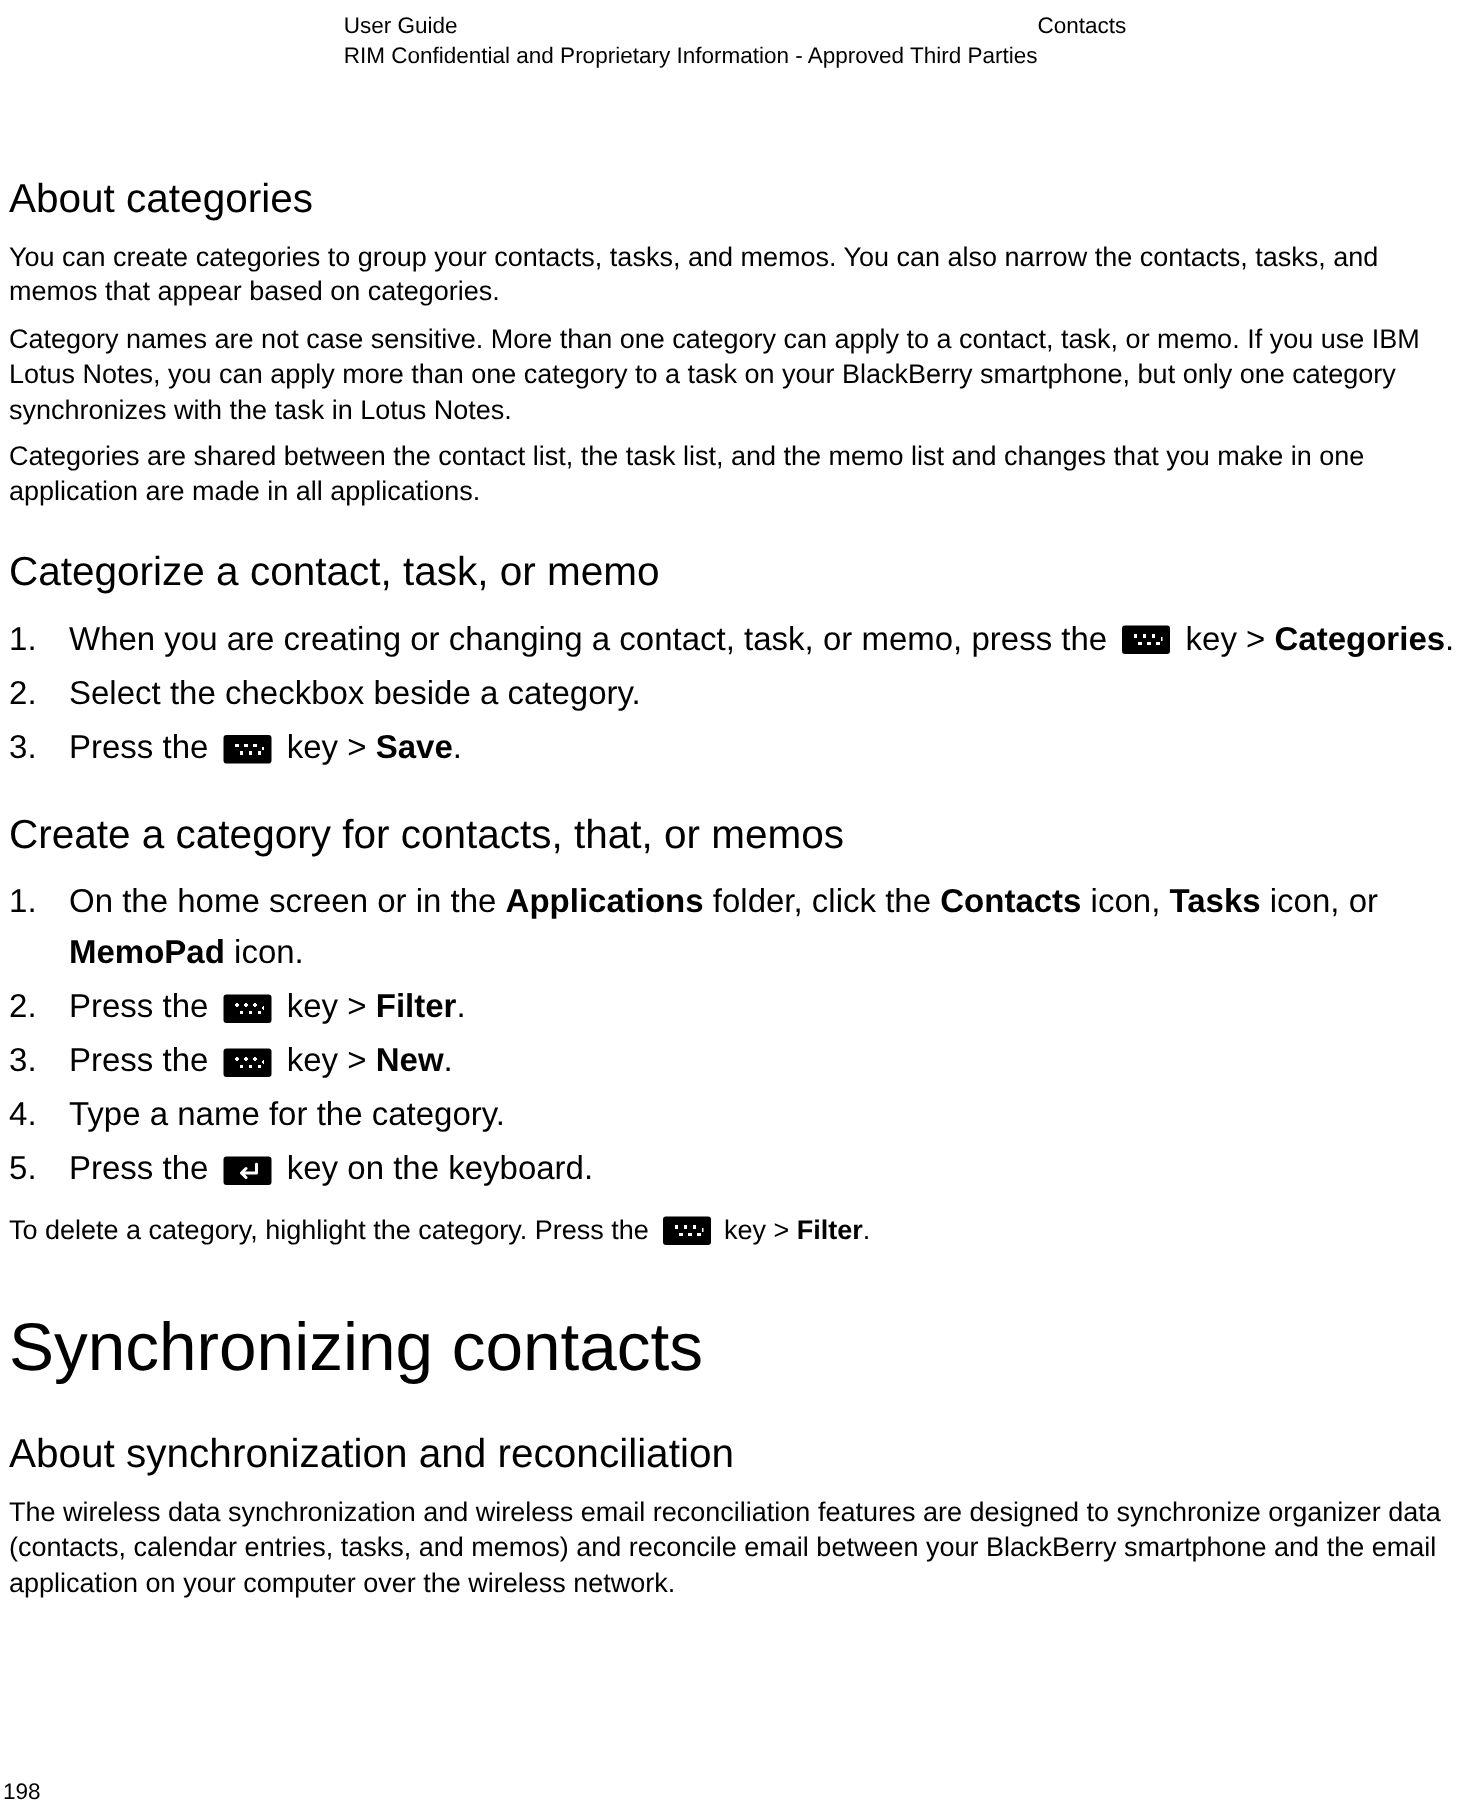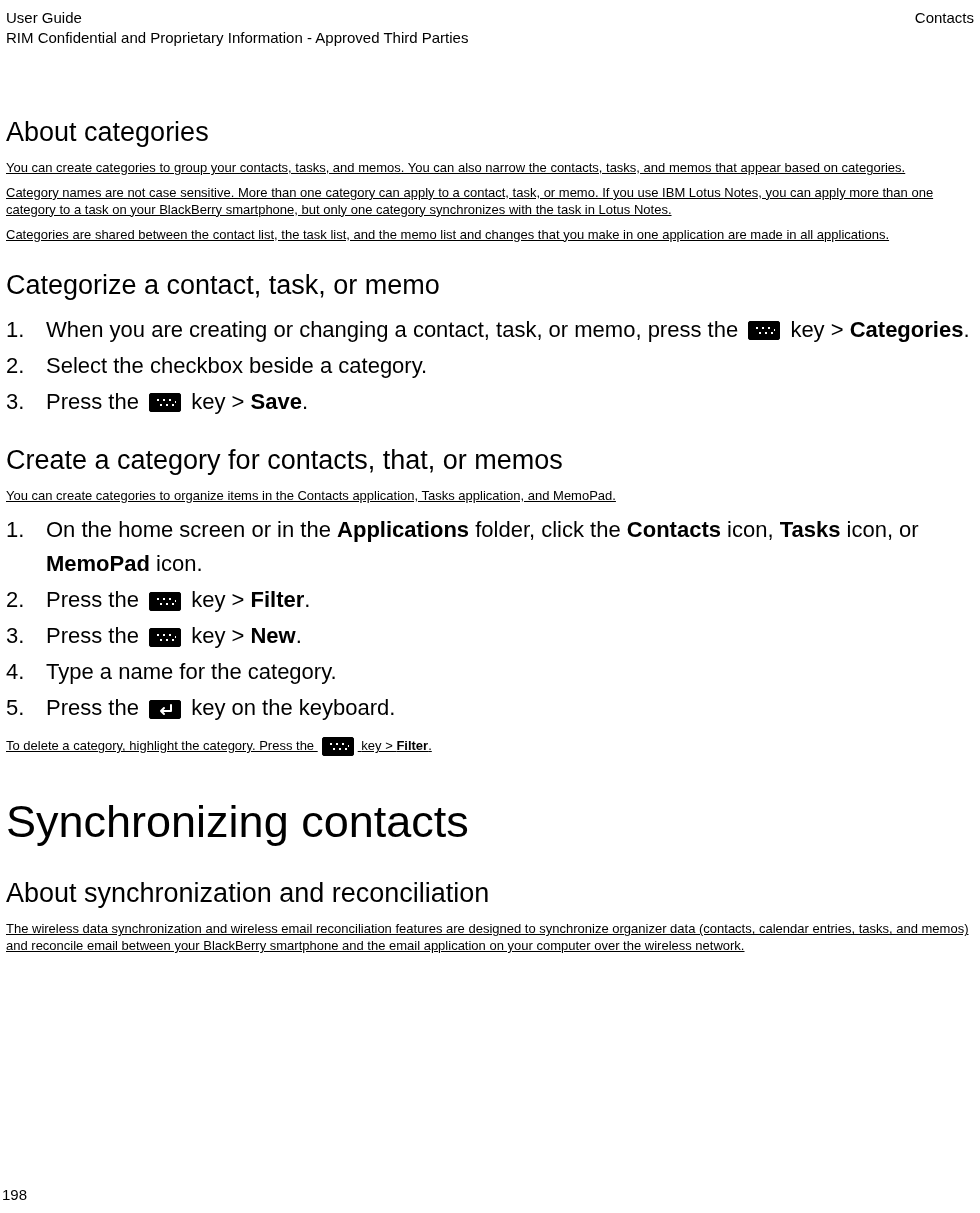--- a/index.html
+++ b/index.html
@@ -11,21 +11,21 @@
       font-family: Arial, Helvetica, sans-serif;
       width: 980px;
       min-height: 1213px;
       background: #fff;
       color: #000;
       padding: 8px 6px 10px 6px;
       position: relative;
     }
     .header {
       display: flex;
-      justify-content: space-between;
+      justify-content: center;
       font-size: 15px;
       line-height: 1.3;
       margin-bottom: 70px;
     }
     .header-left {
       text-align: left;
     }
     .header-right {
       text-align: right;
     }
@@ -34,24 +34,23 @@
       font-weight: normal;
       margin-bottom: 12px;
     }
     h1.major-heading {
       font-size: 45px;
       font-weight: normal;
       margin-top: 40px;
       margin-bottom: 30px;
     }
     p.body-text {
-      font-size: 13px;
+      font-size: 18px;
       line-height: 1.3;
       margin-bottom: 8px;
-      text-decoration: underline;
     }
     ol.steps {
       list-style: none;
       counter-reset: step;
       margin-bottom: 12px;
       margin-top: 6px;
     }
     ol.steps > li {
       counter-increment: step;
       position: relative;
@@ -146,21 +145,20 @@
     <li>
       <span>Press the </span>
       <span class="key-icon bb"></span>
       <span> key &gt; </span><b>Save</b><span>.</span>
     </li>
   </ol>
 </div>
 
 <div class="section-block">
   <h2 class="section-heading">Create a category for contacts, that, or memos</h2>
-  <p class="body-text">You can create categories to organize items in the Contacts application, Tasks application, and MemoPad.</p>
   <ol class="steps">
     <li>
       <span>On the home screen or in the </span><b>Applications</b><span> folder, click the </span><b>Contacts</b><span> icon, </span><b>Tasks</b><span> icon, or </span><b>MemoPad</b><span> icon.</span>
     </li>
     <li>
       <span>Press the </span>
       <span class="key-icon bb"></span>
       <span> key &gt; </span><b>Filter</b><span>.</span>
     </li>
     <li>

